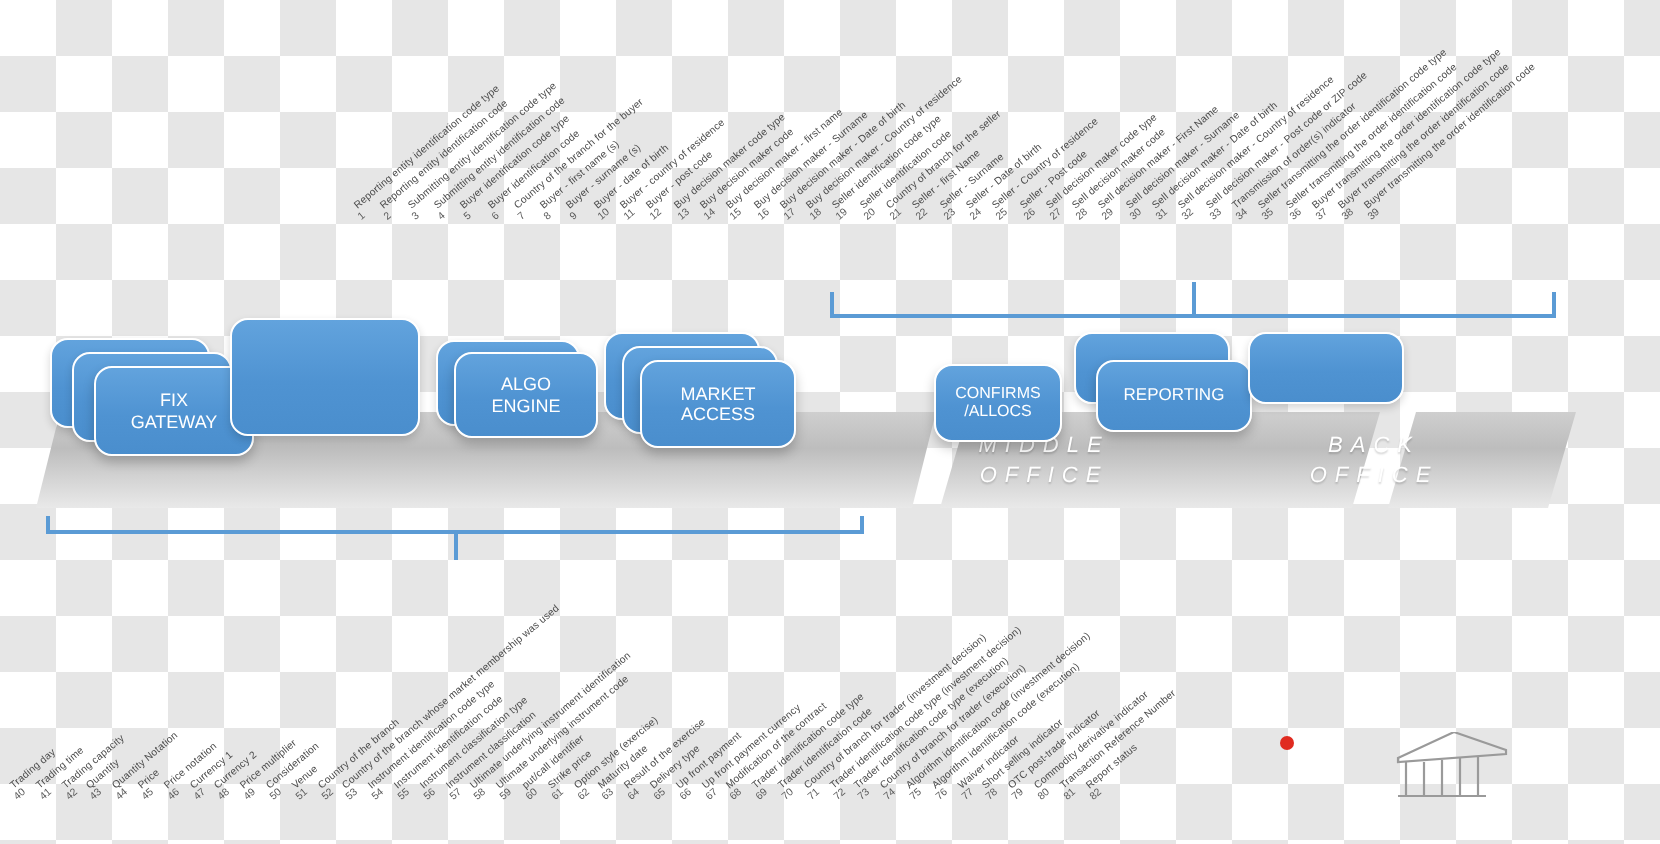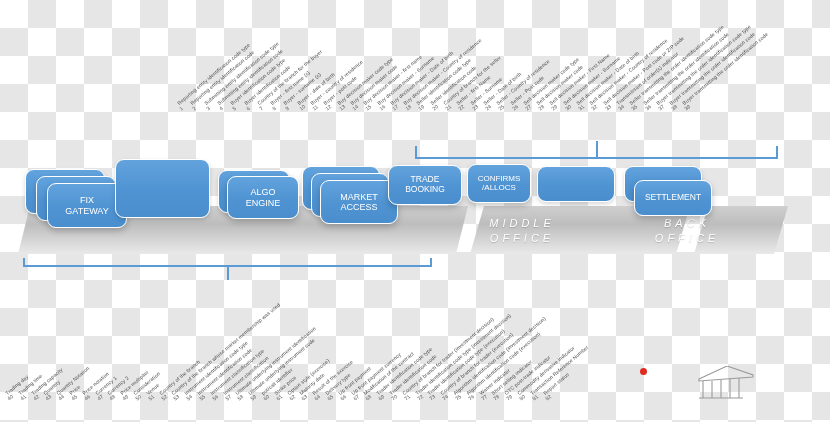--- a/index.html
+++ b/index.html
@@ -202,40 +202,34 @@
   <div class="bx ghost" style="left:311px;top:173px;width:76px;height:42px;font-size:9px;">
     <span class="lbl">MARKET</span>
   </div>
   <div class="bx" style="left:320px;top:180px;width:76px;height:42px;font-size:9px;">
     <span class="lbl">
       <span>MARKET</span><br>
       <span>ACCESS</span>
     </span>
   </div>
 
-  <div class="bx" style="left:388px;top:165px;width:72px;height:38px;font-size:8.5px;">
-    <span class="lbl">
-      <span>TRADE</span><br>
-      <span>BOOKING</span>
-    </span>
-  </div>
-
-  <div class="bx" style="left:467px;top:164px;width:62px;height:37px;font-size:8px;text-align:center;">
+
+  <div class="bx" style="left:467px;top:182px;width:62px;height:37px;font-size:8px;text-align:center;">
     <span class="lbl">
       <span>CONFIRMS</span><br>
       <span>/ALLOCS</span>
     </span>
   </div>
 
   <div class="bx ghost" style="left:537px;top:166px;width:76px;height:34px;"></div>
+  <div class="bx" style="left:548px;top:180px;width:76px;height:34px;font-size:8.5px;">
+    <span class="lbl">REPORTING</span>
+  </div>
 
   <div class="bx ghost" style="left:624px;top:166px;width:76px;height:34px;"></div>
-  <div class="bx" style="left:634px;top:180px;width:76px;height:34px;font-size:8.5px;">
-    <span class="lbl">SETTLEMENT</span>
-  </div>
 
 
   <div class="brk" id="bracket-bottom" style="left:23px;top:258px;width:409px;height:20px;">
     <div class="hbar" style="top:7px;"></div>
     <div class="leg" style="left:0;top:0px;height:9px;"></div>
     <div class="leg" style="left:407px;top:0px;height:9px;"></div>
     <div class="leg" style="left:204px;top:7px;height:15px;"></div>
   </div>
 
   <div class="numrow" id="bot-nums" style="left: 6px; top: 397px;">

